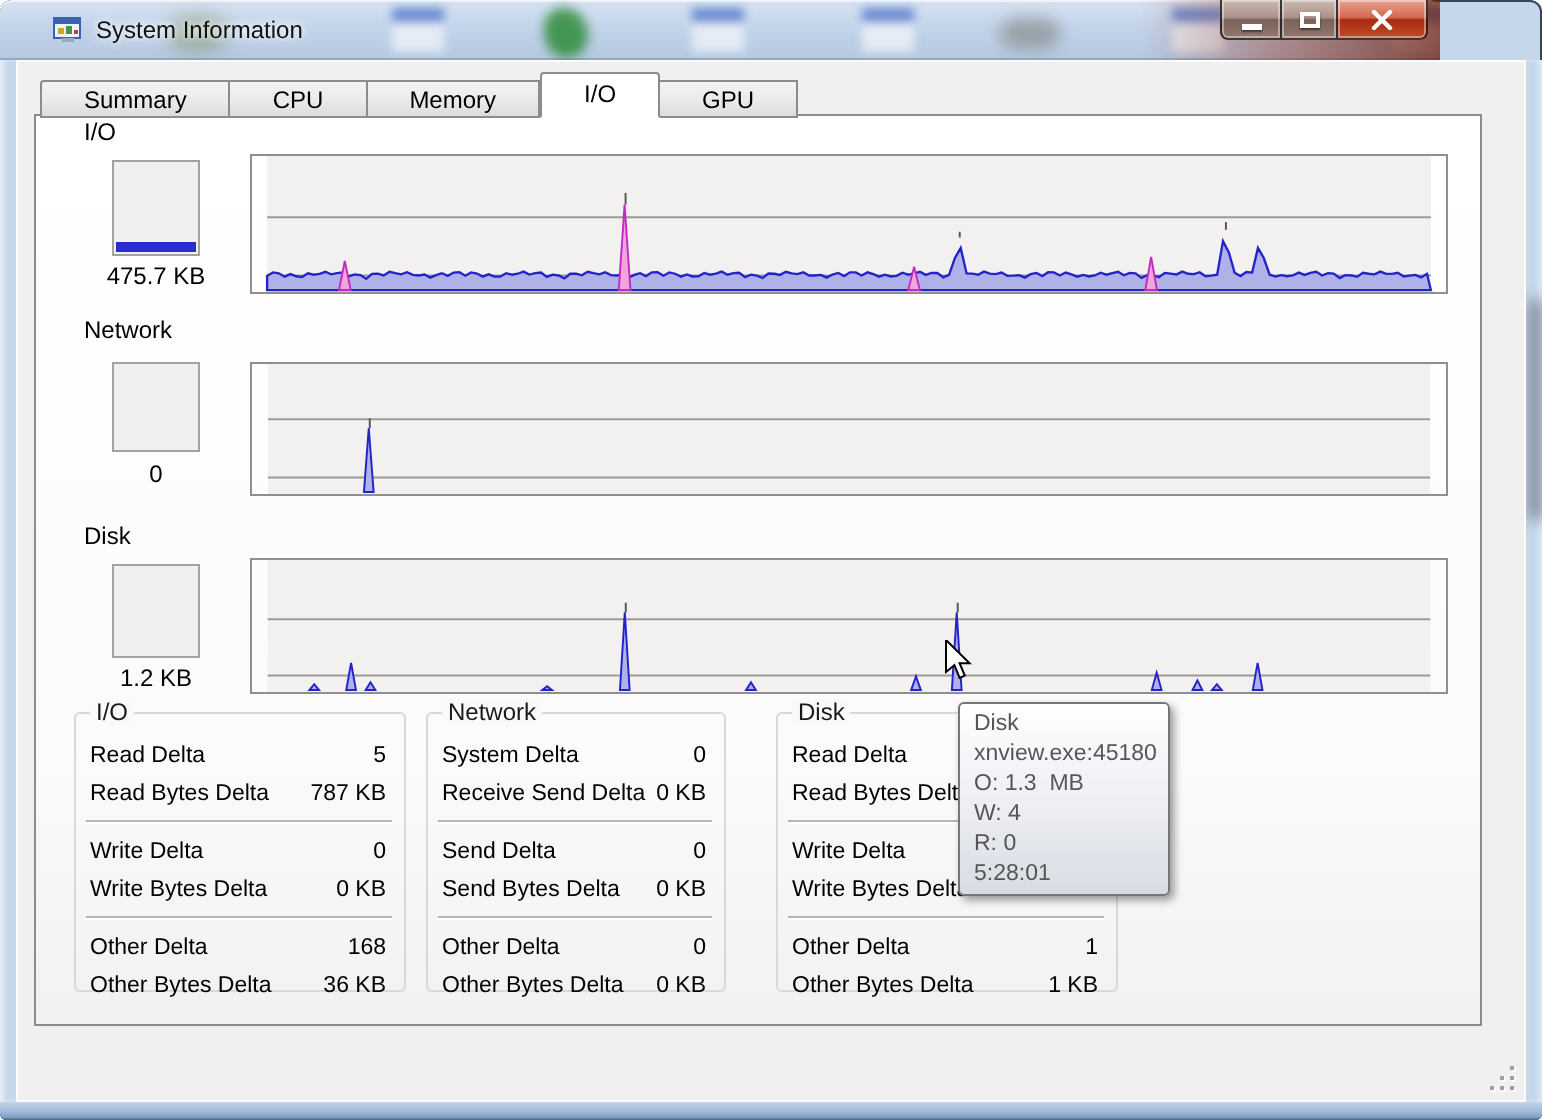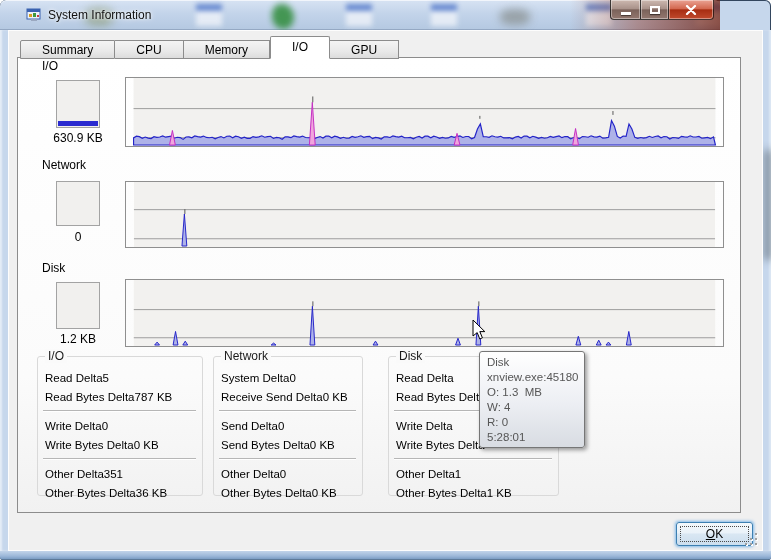--- a/index.html
+++ b/index.html
@@ -59,21 +59,21 @@
   #sections,#groups{position:absolute;inset:0;}
   .mlabel{position:absolute;left:24px;font-size:12px;color:#000;}
   .mini{position:absolute;left:38px;width:44px;background:#f1f0ee;border:1px solid #a3a3a3;}
   .mini .fill{position:absolute;left:1px;right:1px;bottom:1px;background:#2b2bd0;}
   .mval{position:absolute;left:12px;width:96px;text-align:center;font-size:12px;color:#000;}
   svg.graph{position:absolute;left:107px;border:1px solid #8f8f8f;display:block;}
   
   .group{position:absolute;top:298px;height:140px;border:1px solid #d9d9d9;border-radius:3px;}
   .gtitle{position:absolute;top:-8px;left:7px;background:#fafafa;padding:0 3px;font-size:12px;color:#1a1a1a;}
   .gbody{position:absolute;inset:0;padding-top:11px;}
-  .row{height:19px;display:flex;align-items:center;
+  .row{height:19px;display:flex;justify-content:space-between;align-items:center;
     padding:0 9px 0 7px;font-size:11.5px;color:#000;}
   .sep{height:0;border-top:1px solid #b6b6b6;border-bottom:1px solid #fff;margin:4px 6px 4px 5px;}
   
   .ok{position:absolute;left:668px;top:492px;width:77px;height:24px;font-size:12px;color:#000;
     font-family:"Liberation Sans","DejaVu Sans",sans-serif;
     border:1px solid #3c7fb1;border-radius:3px;
     background:linear-gradient(#f2f7fb 0%,#eaf2f9 45%,#d9e7f3 50%,#ccdeee 100%);
     box-shadow:0 0 3px 1px rgba(110,175,230,.85);cursor:default;position:absolute;}
   .ok::after{content:"";position:absolute;inset:3px;border:1px dotted #4a4a4a;border-radius:1px;}
   .ok-label{display:inline-block;}
@@ -144,21 +144,21 @@
         <div class="tab active">I/O</div>
         <div class="tab">GPU</div>
       </div>
 
     <div class="tabpage">
       <div id="sections">
           <span class="mlabel" style="top: 1px;">I/O</span>
           <div class="mini" style="top: 22px; height: 48px;">
             <div class="fill" style="height: 5px;"></div>
           </div>
-          <div class="mval" style="top: 73px;">630.9 KB</div>
+          <div class="mval" style="top: 73px;">475.7 KB</div>
           <svg class="graph" width="599" height="70" viewBox="0 0 599 70" style="top: 19px;">
             <rect x="0" y="0" width="599" height="70" fill="#f2f1ef"></rect>
             <line x1="0" x2="599" y1="31.5" y2="31.5" stroke="#9b9b9b" stroke-width="1"></line>
             <line x1="0" x2="599" y1="61.5" y2="61.5" stroke="#9b9b9b" stroke-width="1"></line>
             <polygon points="0,69 0,61.7 3,59.9 6,60.4 9,62.1 12,60.8 15,61.9 18,62.3 21,60.4 24,61.1 27,60.7 30,59.6 33,60.9 36,60.3 39,59.9 42,62.0 45,61.0 48,61.3 51,63.2 54,60.7 57,60.6 60,61.5 63,59.6 66,60.3 69,60.9 72,59.8 75,61.2 78,61.5 81,61.0 84,62.6 87,61.3 90,60.3 93,61.7 96,60.0 99,59.8 102,61.6 105,59.9 108,60.5 111,62.1 114,60.9 117,62.1 120,62.1 123,60.3 126,61.1 129,60.6 132,59.5 135,61.0 138,60.3 141,60.0 144,62.2 147,61.1 150,61.5 153,63.0 156,60.6 159,60.6 162,61.4 165,59.6 168,60.3 171,60.9 174,59.8 177,61.3 180,61.5 183,61.1 186,62.6 189,61.2 192,60.3 195,61.8 198,59.9 201,59.8 204,61.6 207,59.9 210,60.6 213,62.1 216,61.0 219,62.0 222,61.9 225,60.2 228,61.1 231,60.5 234,59.5 237,61.1 240,60.3 243,60.1 246,62.4 249,61.1 252,61.6 255,62.8 258,60.5 261,60.6 264,61.2 267,59.6 270,60.4 273,60.8 276,59.9 279,61.5 282,61.5 285,61.2 288,62.6 291,61.0 294,60.2 297,61.8 300,59.9 303,59.9 306,61.5 309,59.9 312,60.8 315,62.1 318,61.1 321,62.0 324,61.7 327,60.1 330,61.1 333,60.4 336,59.6 339,61.2 342,60.2 345,60.2 348,62.5 351,61.2 354,52.5 357,47.3 360,60.4 363,60.5 366,61.1 369,59.5 372,60.5 375,60.8 378,60.0 381,61.7 384,61.6 387,61.4 390,62.6 393,60.8 396,60.2 399,61.8 402,59.8 405,59.9 408,61.5 411,60.0 414,60.9 417,62.1 420,61.2 423,62.0 426,61.5 429,60.1 432,61.1 435,60.3 438,59.6 441,61.4 444,60.2 447,60.4 450,62.7 453,61.3 456,61.5 459,62.4 462,60.2 465,60.5 468,61.0 471,59.5 474,60.6 477,60.8 480,59.8 483,61.9 486,61.6 489,61.1 492,43.8 495,49.6 498,60.1 501,61.8 504,59.7 507,60.0 510,47.3 513,52.5 516,61.1 519,62.1 522,61.3 525,61.9 528,61.4 531,60.0 534,61.2 537,60.2 540,59.6 543,61.5 546,60.3 549,60.5 552,62.8 555,61.3 558,61.5 561,62.2 564,60.1 567,60.6 570,60.9 573,59.5 576,60.7 579,60.7 582,60.1 585,62.0 588,61.6 591,61.2 594,62.5 597,60.6 599,69" fill="#aeb2e8" stroke="#2323c8" stroke-width="1.2"></polygon>
             <polygon points="37,69 40,54 43,69" fill="#f0a6dc" stroke="#c32bc3" stroke-width="1"></polygon>
             <polygon points="181,69 184,25 187,69" fill="#f0a6dc" stroke="#c32bc3" stroke-width="1"></polygon>
             <polygon points="330,69 333,57 336,69" fill="#f0a6dc" stroke="#c32bc3" stroke-width="1"></polygon>
             <polygon points="452,69 455,52 458,69" fill="#f0a6dc" stroke="#c32bc3" stroke-width="1"></polygon>
             <line x1="184.5" x2="184.5" y1="19" y2="25" stroke="#555" stroke-width="1"></line>
@@ -215,21 +215,21 @@
                 <span>Write Delta</span>
                 <span>0</span>
               </div>
               <div class="row">
                 <span>Write Bytes Delta</span>
                 <span>0 KB</span>
               </div>
               <div class="sep"></div>
               <div class="row">
                 <span>Other Delta</span>
-                <span>351</span>
+                <span>168</span>
               </div>
               <div class="row">
                 <span>Other Bytes Delta</span>
                 <span>36 KB</span>
               </div>
             </div>
           </div>
           <div class="group" style="left: 195px; width: 150px;">
             <span class="gtitle">Network</span>
             <div class="gbody">
@@ -288,23 +288,20 @@
               </div>
               <div class="row">
                 <span>Other Bytes Delta</span>
                 <span>1 KB</span>
               </div>
             </div>
           </div>
         </div>
     </div>
 
-    <button class="ok">
-      <span class="ok-label">OK</span>
-    </button>
 
     <div class="grip">
       <svg width="15" height="15" viewBox="0 0 15 15">
         <rect x="11" y="1" width="2" height="2" fill="#fff"></rect>
           <rect x="10" y="0" width="2" height="2" fill="#a0a0a0"></rect>
         <rect x="6" y="6" width="2" height="2" fill="#fff"></rect>
           <rect x="5" y="5" width="2" height="2" fill="#a0a0a0"></rect>
         <rect x="11" y="6" width="2" height="2" fill="#fff"></rect>
           <rect x="10" y="5" width="2" height="2" fill="#a0a0a0"></rect>
         <rect x="1" y="11" width="2" height="2" fill="#fff"></rect>

